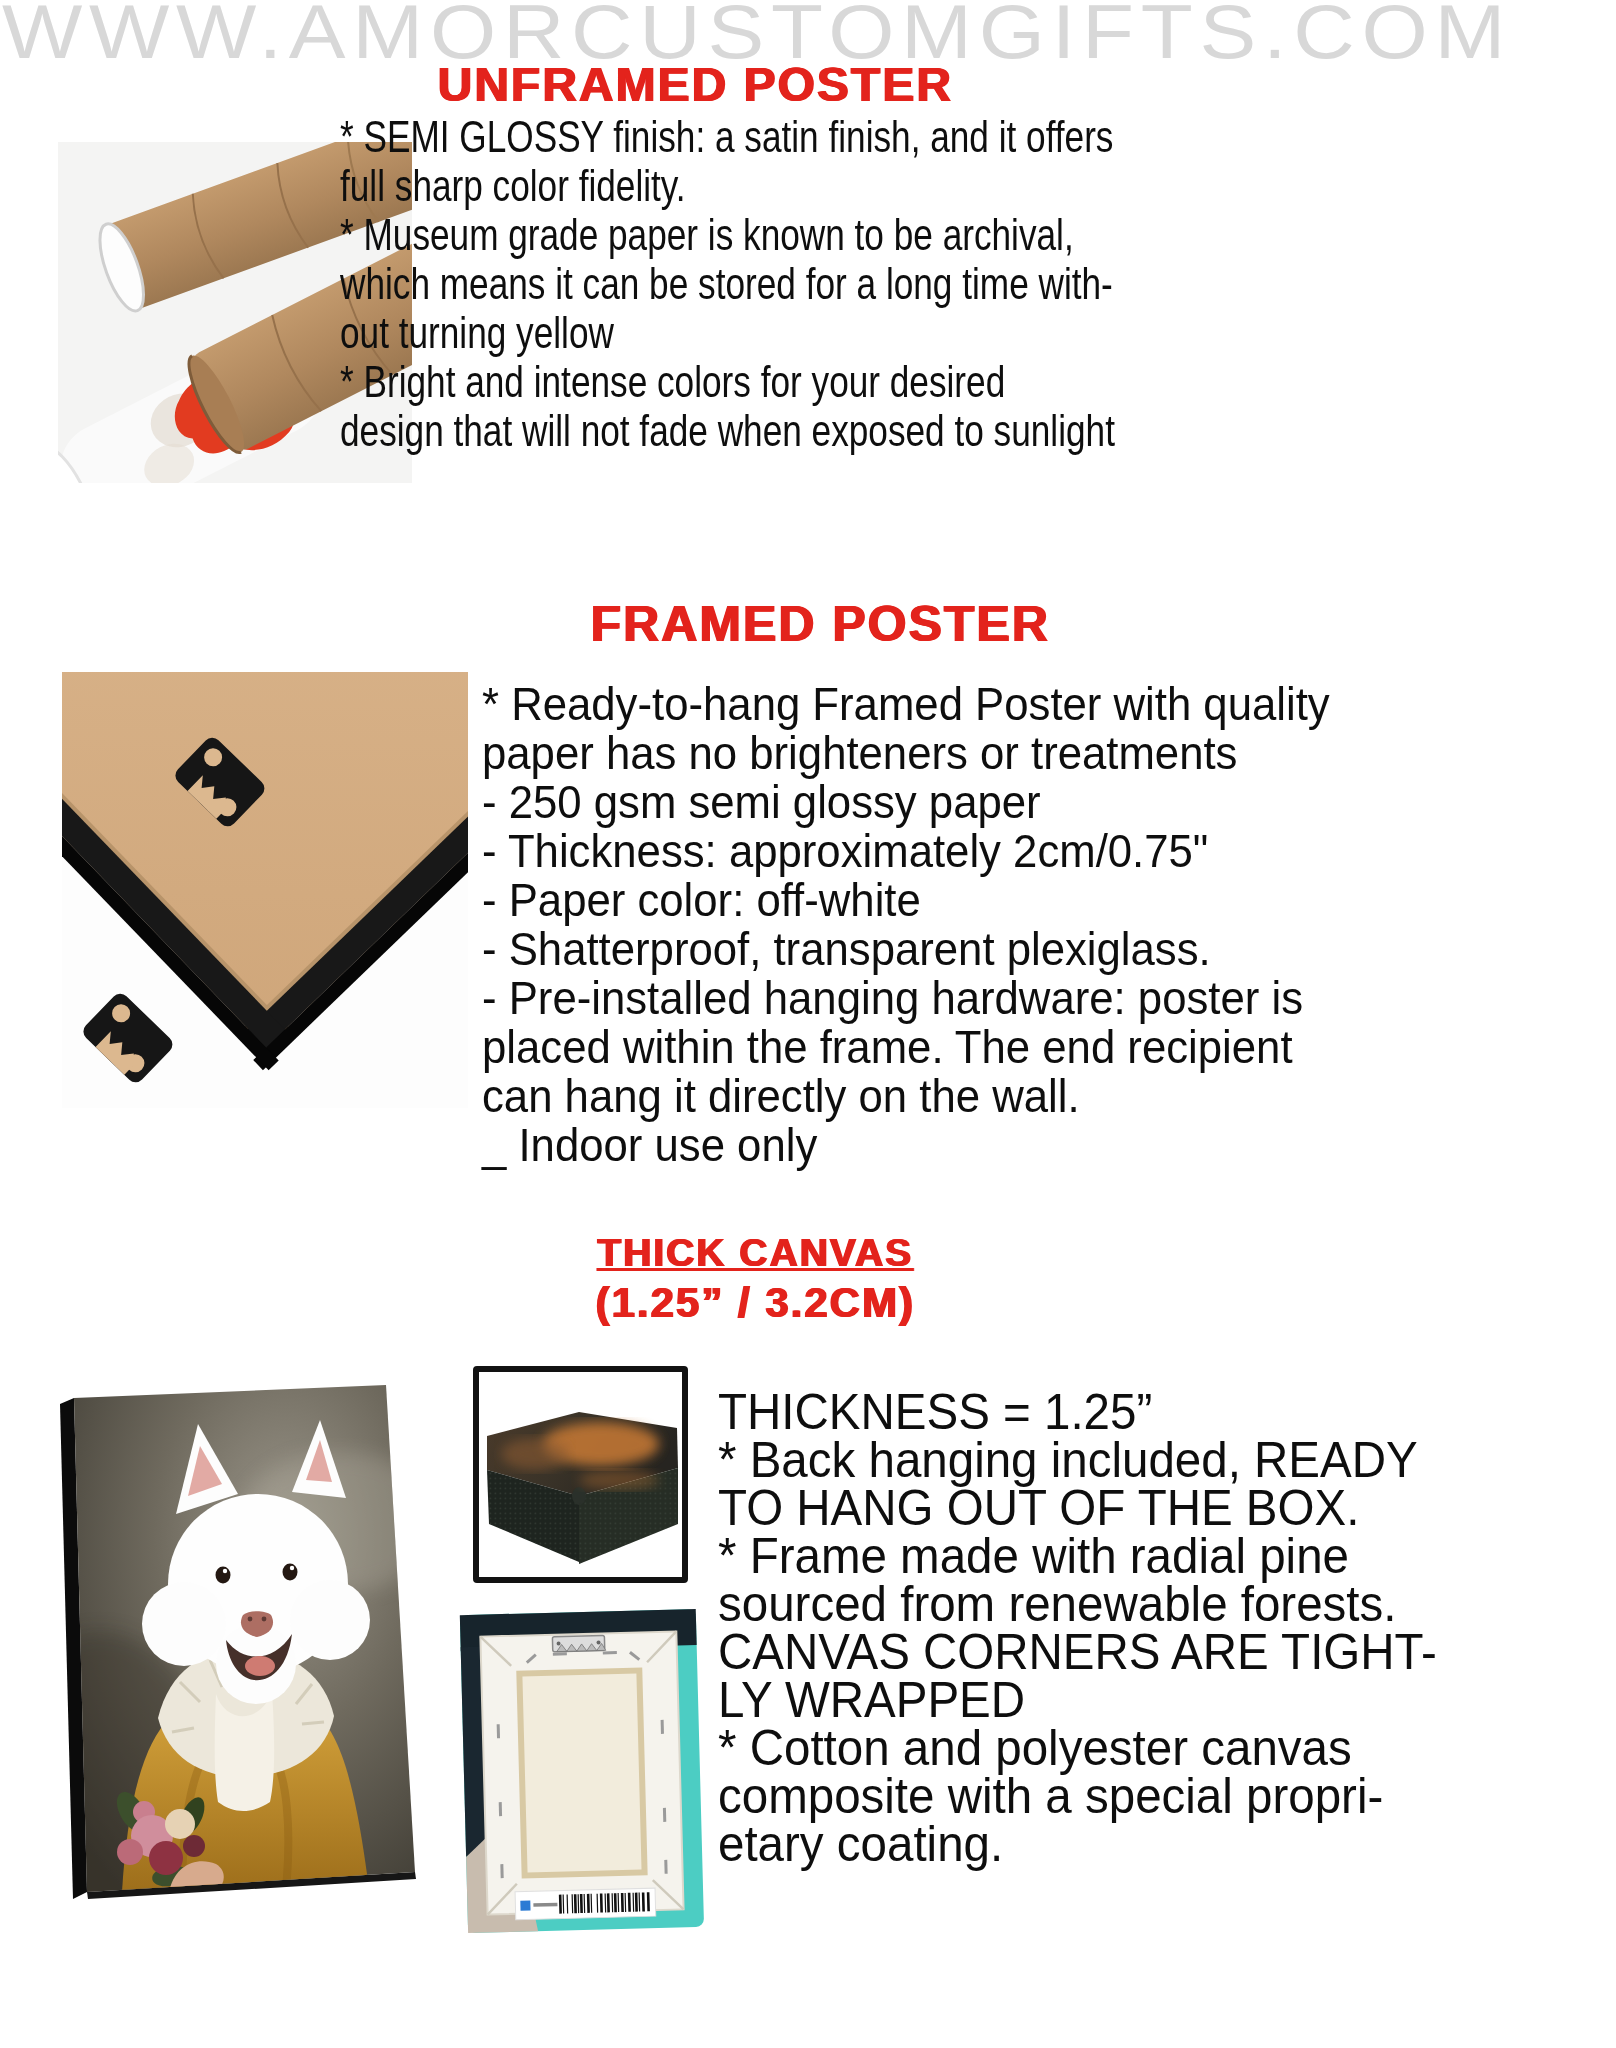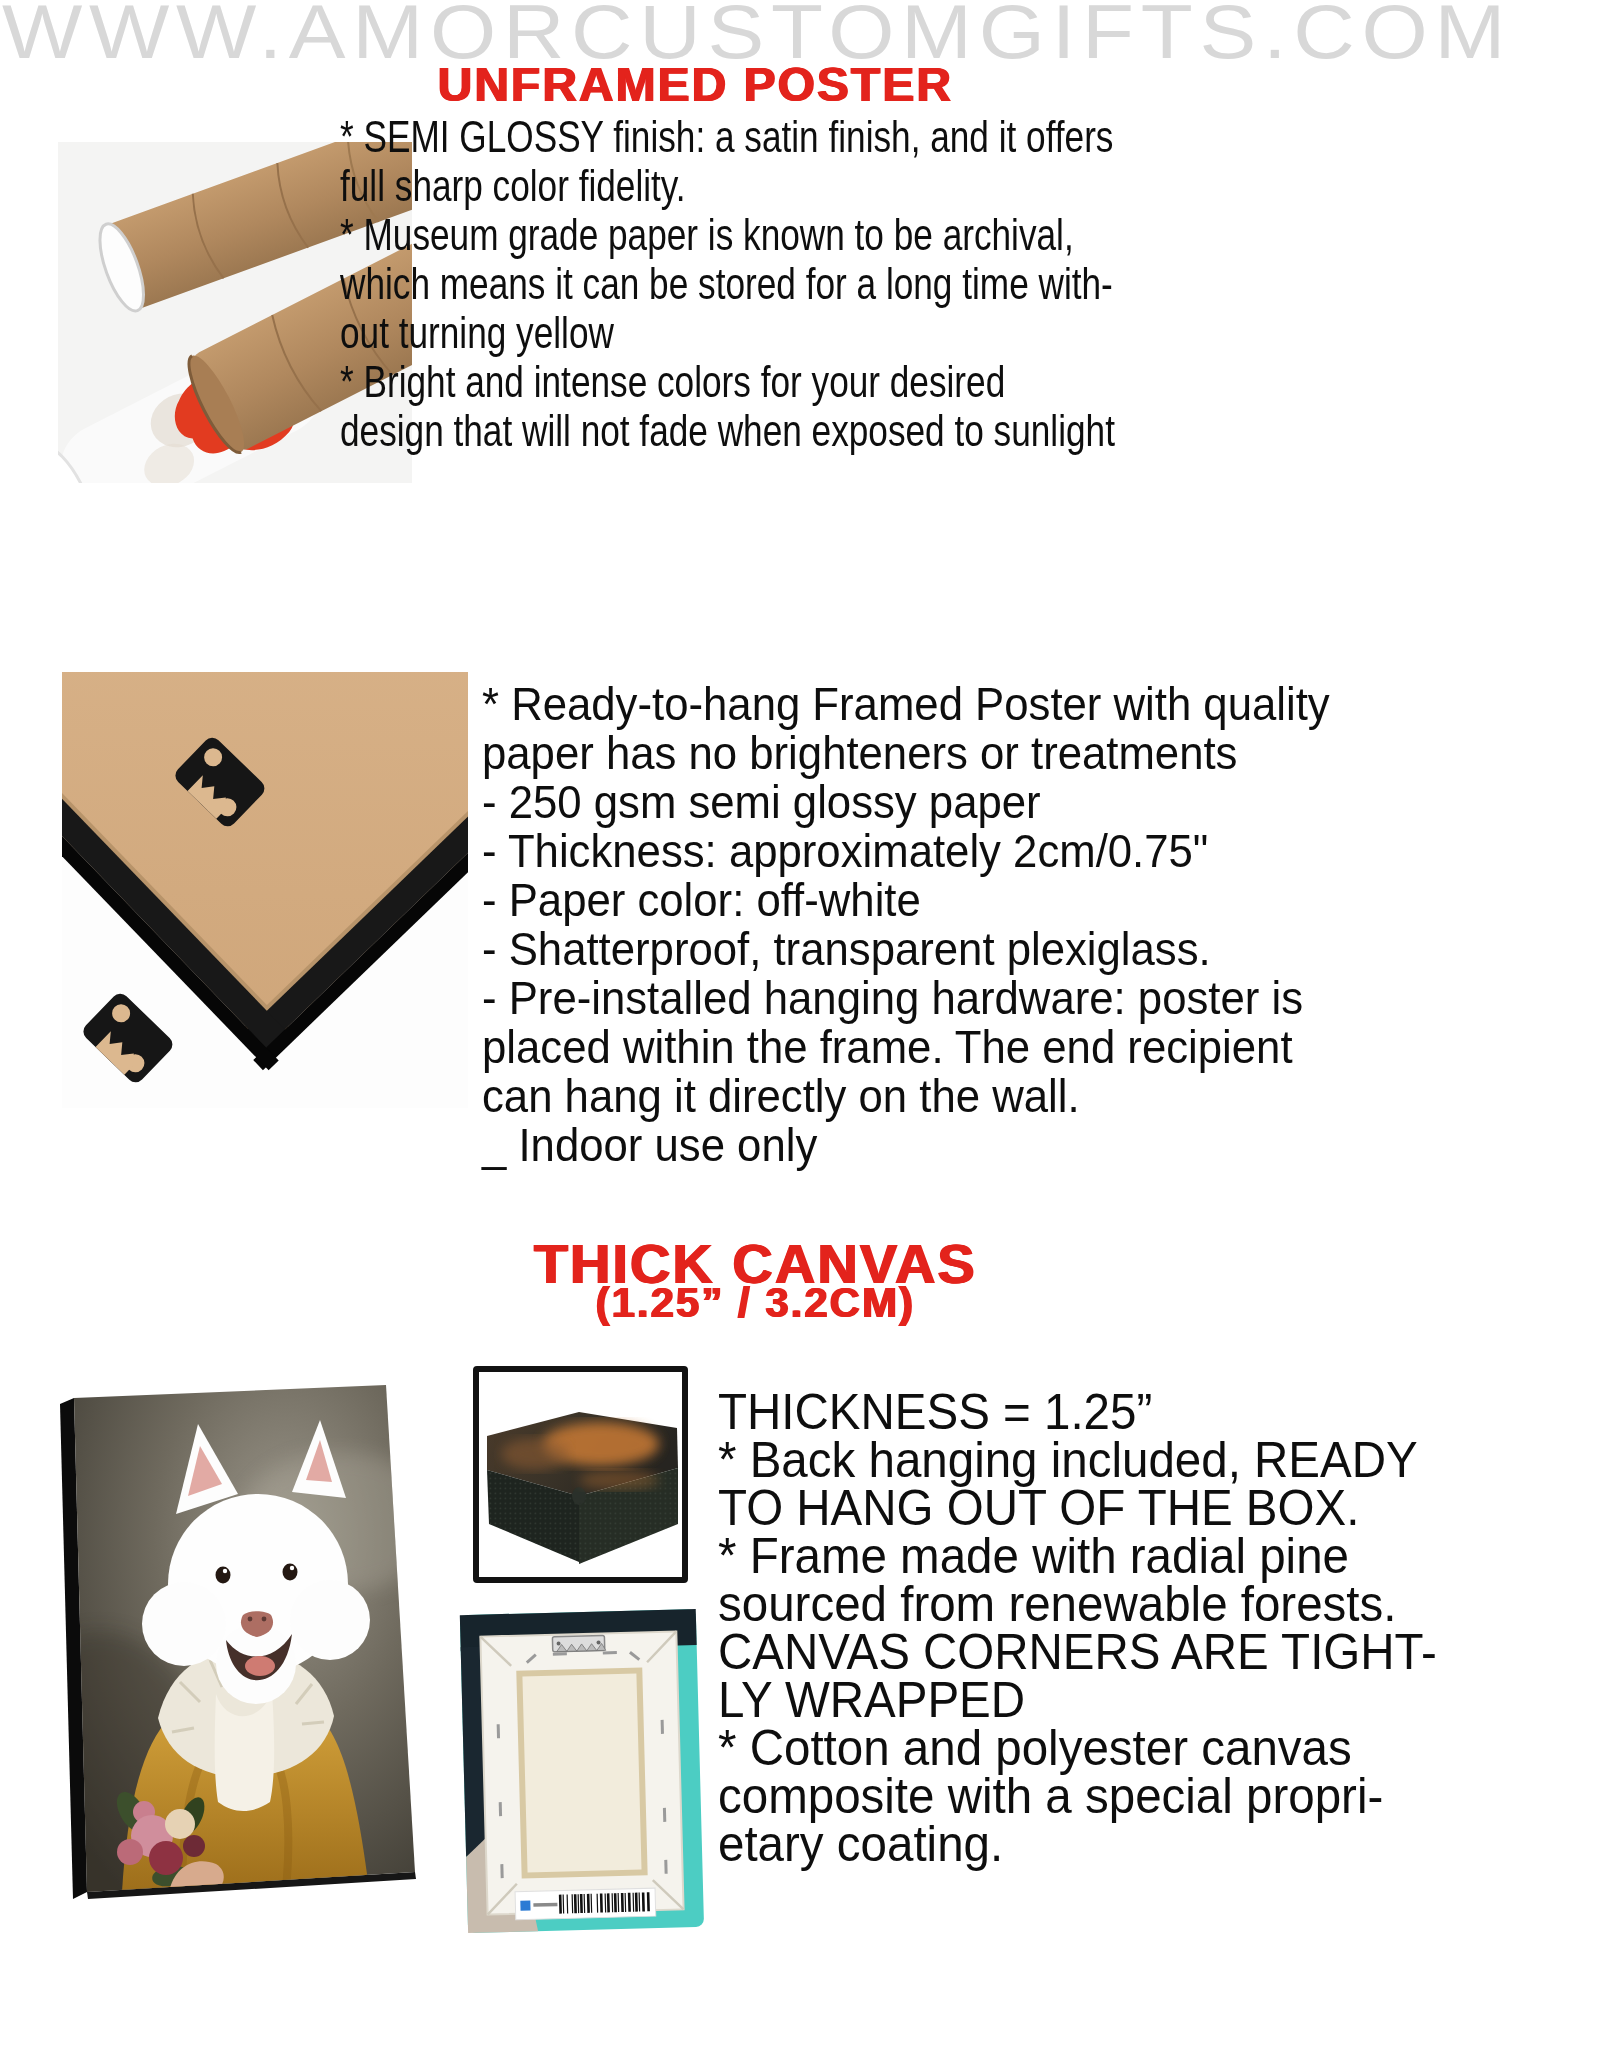--- a/index.html
+++ b/index.html
@@ -12,21 +12,21 @@
     color:#d8d8d8;white-space:nowrap;transform:scaleX(1.12);transform-origin:0 0;
     z-index:1;font-weight:400;
   }
   .hdr{
     position:absolute;color:#e3231c;font-weight:700;text-align:center;margin:9px;
     white-space:nowrap;letter-spacing:2px;z-index:2;
     text-shadow:1.2px 0 0 #e3231c,-0.6px 0 0 #e3231c;
   }
   #h1{left:386px;top:48px;width:600px;font-size:48px;}
   #h2{left:511px;top:586px;width:600px;font-size:50px;}
-  #h3{left:446px;top:1222px;width:600px;font-size:56px;}
+  #h3{left:446px;top:1222px;width:600px;font-size:39px;text-decoration:underline;}
   #h3sub{left:446px;top:1270px;width:600px;font-size:42px;}
   .txt{position:absolute;color:#0e0e0e;transform-origin:0 0;z-index:2;}
   .txt .line{height:49px;white-space:nowrap;}
   .s1{left:340px;top:112px;font-size:44px;line-height:49px;transform:scaleX(.80);}
   .s2{left:482px;top:680px;font-size:46px;line-height:49px;transform:scaleX(.95);}
   .s3{left:718px;top:1388px;font-size:50px;line-height:48px;transform:scaleX(.95);}
   .s3 .line{height:48px;}
   .photo{position:absolute;overflow:hidden;z-index:1;}
   #ph-tubes{left:58px;top:142px;width:354px;height:341px;background:#f4f4f3;}
   #ph-frame{left:62px;top:672px;width:406px;height:436px;background:#fdfdfd;}
@@ -82,20 +82,21 @@
   <div class="txt s1">
     <div class="line">* SEMI GLOSSY finish: a satin finish, and it offers</div>
     <div class="line">full sharp color fidelity.</div>
     <div class="line">* Museum grade paper is known to be archival,</div>
     <div class="line">which means it can be stored for a long time with-</div>
     <div class="line">out turning yellow</div>
     <div class="line">* Bright and intense colors for your desired</div>
     <div class="line">design that will not fade when exposed to sunlight</div>
   </div>
 
+  <h2 class="hdr" id="h2">FRAMED POSTER</h2>
 
   <div class="photo" id="ph-frame">
     <svg width="406" height="436" viewBox="0 0 406 436">
       <defs>
         <linearGradient id="mdf" x1="0" y1="0" x2="1" y2="1">
           <stop offset="0" stop-color="#e0bd96"></stop>
             <stop offset="1" stop-color="#cfa67a"></stop>
         </linearGradient>
       </defs>
       <rect x="0" y="0" width="406" height="436" fill="#fdfdfd"></rect>

